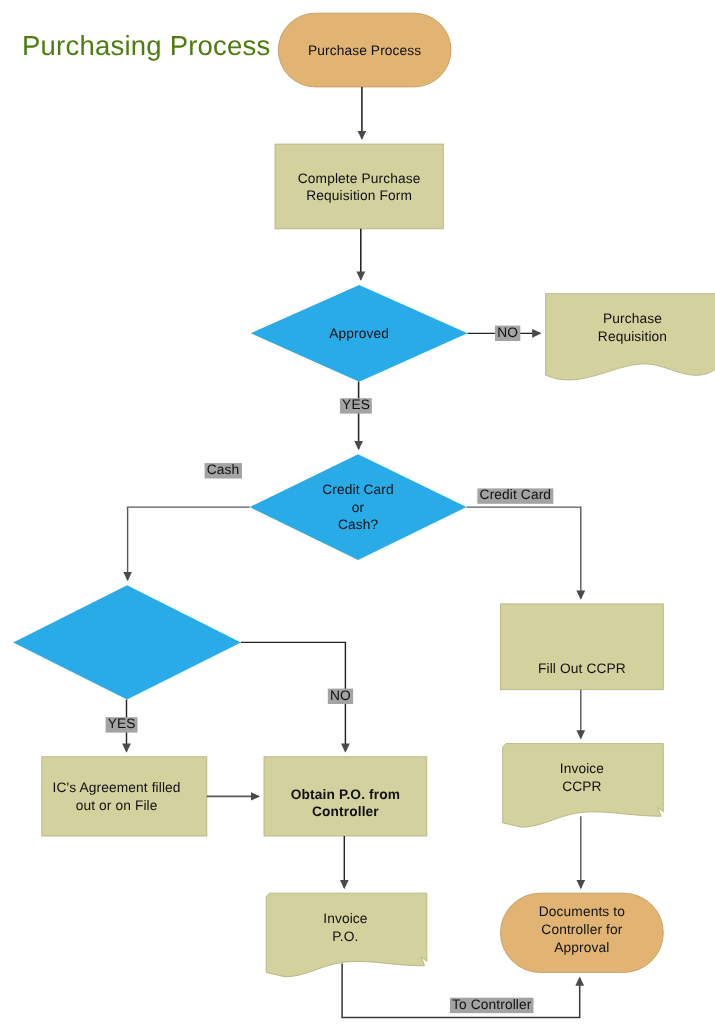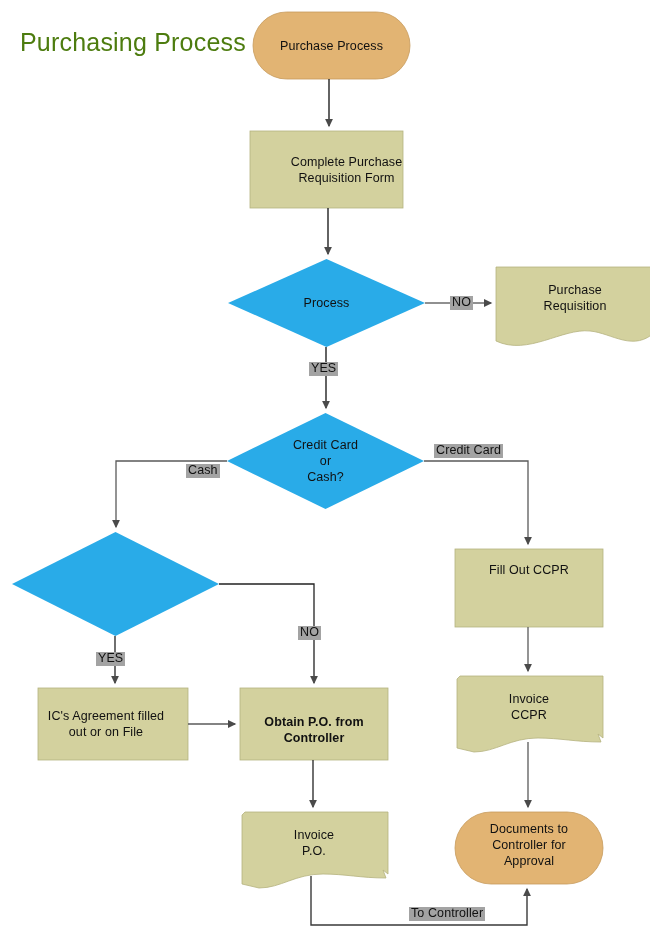--- a/index.html
+++ b/index.html
@@ -118,34 +118,34 @@
 
     <path d="M528,627 L528,671" fill="none" stroke="#5a5a5a" stroke-width="1.3" marker-end="url(#arrow)"></path>
 
     <path d="M528,742 L528,807" fill="none" stroke="#5a5a5a" stroke-width="1.3" marker-end="url(#arrow)"></path>
 
     <path d="M311,876 L311,925 L527,925 L527,889" fill="none" stroke="#3a3a3a" stroke-width="1.4" marker-end="url(#arrow)"></path>
   </svg>
 
   <div class="node-label" style="left:253px; top:12px; width:157px; height:67px;text-align:center;">Purchase Process</div>
 
-  <div class="node-label" style="left:250px; top:131px; width:153px; height:77px;margin-left:20px;">Complete Purchase
+  <div class="node-label" style="left:250px; top:131px; width:153px; height:77px;">Complete Purchase
 Requisition Form</div>
 
-  <div class="node-label" style="left:228px; top:259px; width:197px; height:88px;">Process</div>
+  <div class="node-label" style="left:228px; top:259px; width:197px; height:88px;">Approved</div>
 
   <div class="node-label" style="left:496px; top:267px; width:158px; height:62px;">Purchase
 Requisition</div>
 
   <div class="node-label" style="left:227px; top:413px; width:197px; height:96px;">Credit Card
 or
 Cash?</div>
 
 
-  <div class="node-label" style="left:455px; top:531px; width:148px; height:78px;">Fill Out CCPR</div>
+  <div class="node-label" style="left:455px; top:569px; width:148px; height:78px;">Fill Out CCPR</div>
 
   <div class="node-label" style="left:38px; top:688px; width:136px; height:72px;">IC's Agreement filled
 out or on File</div>
 
   <div class="node-label" style="left:240px; top:688px; width:148px; height:84px;font-weight:bold;">Obtain P.O. from
 Controller</div>
 
   <div class="node-label" style="left:455px; top:676px; width:148px; height:62px;">Invoice
 CCPR</div>
 
@@ -153,21 +153,21 @@
 P.O.</div>
 
   <div class="node-label" style="left:455px; top:809px; width:148px; height:72px;">Documents to
 Controller for
 Approval</div>
 
   <div class="edge-label" style="left:450px; top:296px;">NO</div>
 
   <div class="edge-label" style="left:309px; top:362px;">YES</div>
 
-  <div class="edge-label" style="left:186px; top:464px;">Cash</div>
+  <div class="edge-label" style="left:186px; top:421px;">Cash</div>
 
   <div class="edge-label" style="left:434px; top:444px;">Credit Card</div>
 
   <div class="edge-label" style="left:96px; top:652px;">YES</div>
 
   <div class="edge-label" style="left:298px; top:626px;">NO</div>
 
   <div class="edge-label" style="left:369px; top:907px;margin-left:40px;">To Controller</div>
 
 </div>

